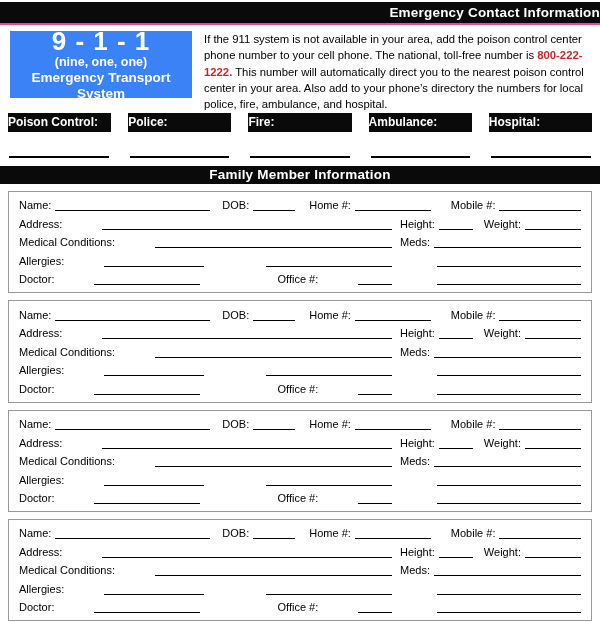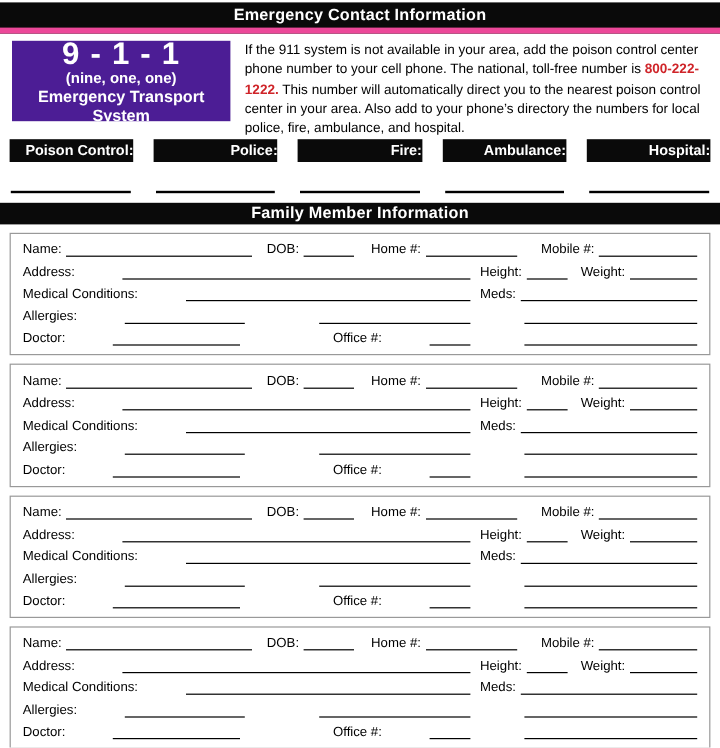--- a/index.html
+++ b/index.html
@@ -1,39 +1,39 @@
 <!DOCTYPE html>
 <html><head>
 <meta charset="utf-8">
 <style>
   html,body{margin:0;padding:0;}
   body{
     width:600px;height:623px;overflow:hidden;background:#fff;color:#000;
     font-family:"Liberation Sans", sans-serif;position:relative;
   }
   .bar{background:#0a0a0a;color:#fff;font-weight:bold;text-align:center;letter-spacing:.2px;}
-  #bar1{margin-top:2px;height:21px;line-height:21px;font-size:13.5px;border-bottom:5px solid #ec4899;}
+  #bar1{margin-top:2px;height:21px;line-height:21px;font-size:13.5px;border-bottom:2px solid #ec4899;text-align:right;}
   #bar2{margin-top:8px;height:18px;line-height:18px;font-size:13.5px;}
 
   .intro{display:flex;margin:6px 10px 0 10px;height:67px;}
   .redbox{
-    width:182px;flex:none;background:#4c1d95;color:#fff;text-align:center;
+    width:182px;flex:none;background:#3b82f6;color:#fff;text-align:center;
     display:flex;flex-direction:column;justify-content:center;
   }
   .redbox .big{font-size:26px;line-height:27px;font-weight:bold;letter-spacing:1px;}
   .redbox .sub{font-size:12.5px;line-height:15px;font-weight:bold;}
   .redbox .cap{font-size:13.5px;line-height:16px;font-weight:bold;}
   .intro-text{flex:1;margin-left:12px;font-size:11.3px;line-height:16.3px;padding-top:0;}
   .phone{color:#CF2429;font-weight:bold;}
 
   .contacts,.contact-lines{display:flex;margin-left:8px;margin-right:8px;}
   .contacts{margin-top:15px;gap:17px;}
   .contact-box{
     flex:1;background:#0a0a0a;color:#fff;font-weight:bold;font-size:12px;
-    height:19px;line-height:19px;text-align:right;
+    height:19px;line-height:19px;text-align:left;
   }
   .contact-lines{margin-top:22px;gap:19px;}
   .contact-line{flex:1;height:2px;border-bottom:2px solid #000;margin:0 1px;}
 
   #members{margin:7px 8px 0 8px;}
   .member{border:1.5px solid #999;padding:6px 10px 7px 10px;margin-bottom:7px;background:#fff;}
   .frow{display:flex;align-items:flex-end;height:13.4px;margin-bottom:5.1px;font-size:11px;}
   .frow:last-child{margin-bottom:0;}
   .lbl{white-space:nowrap;line-height:12px;}
   .lcol{flex:1;display:flex;align-items:flex-end;min-width:0;gap:36px;}

